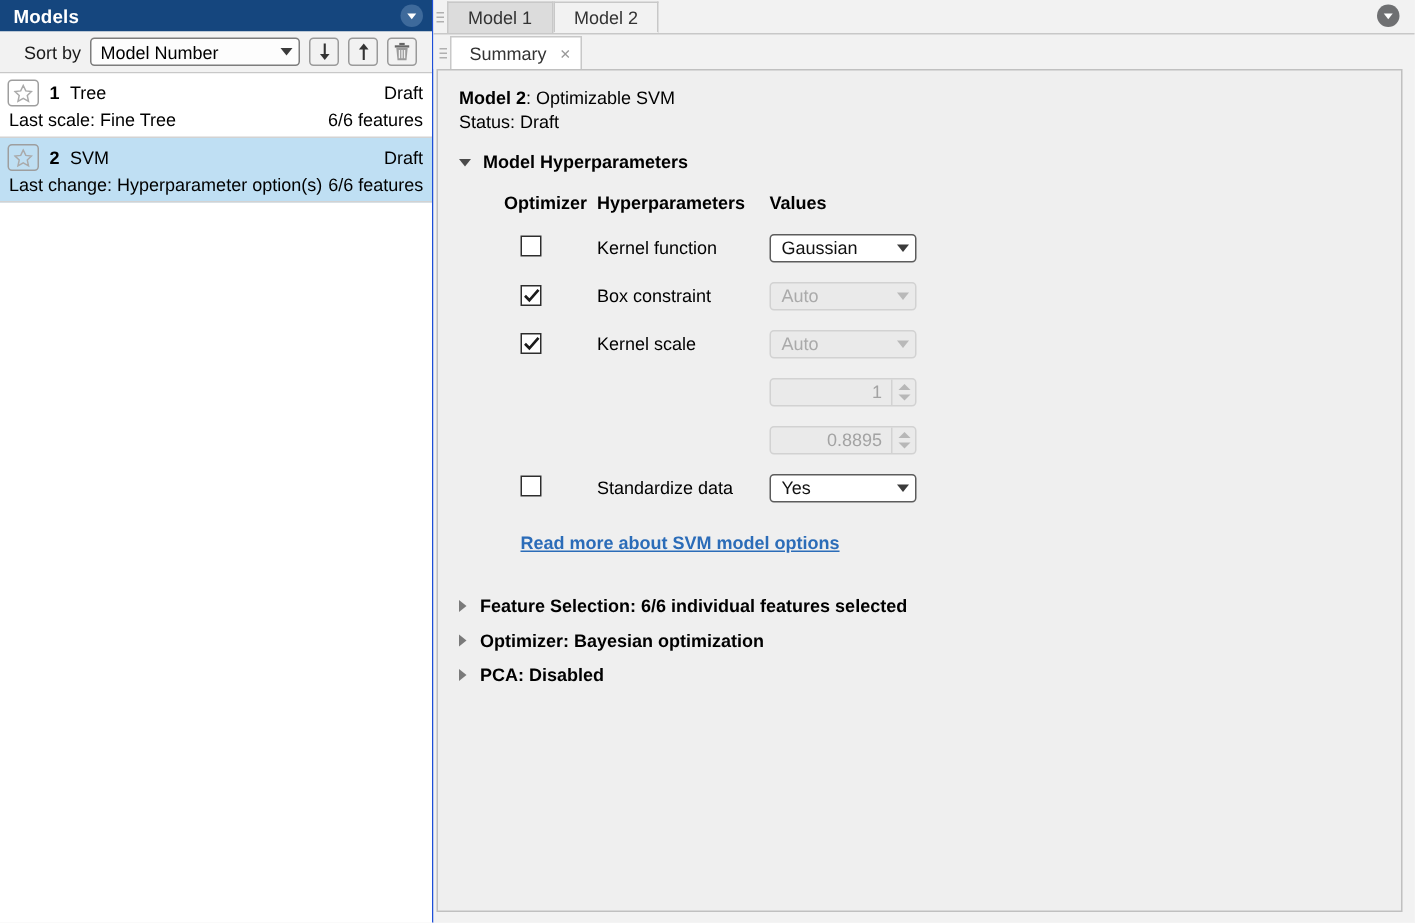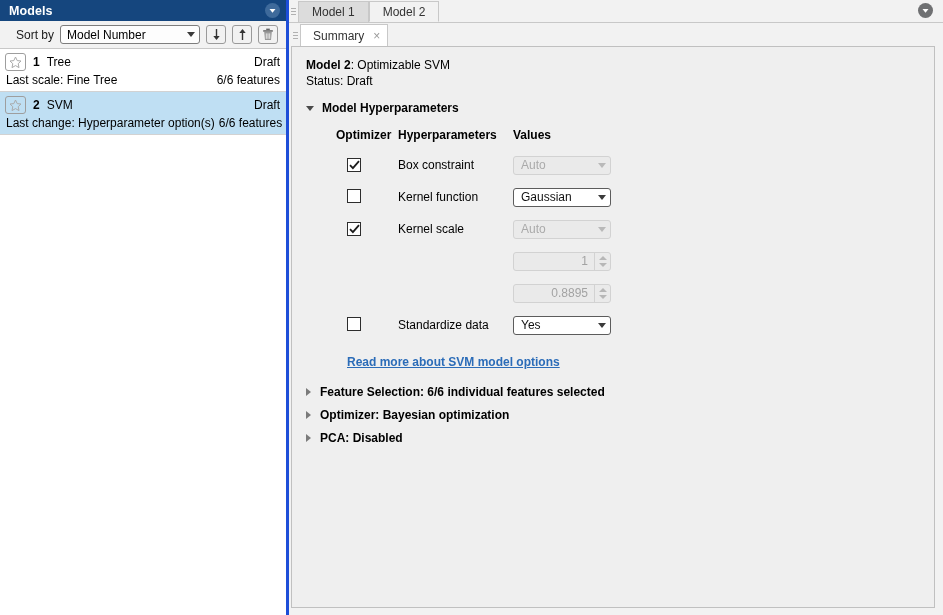--- a/index.html
+++ b/index.html
@@ -22,21 +22,21 @@
     display: flex;
     background: #f2f2f2;
   }
 
   
   .models-panel {
     width: 289px;
     height: 615px;
     box-sizing: border-box;
     background: #f2f2f2;
-    border-right: 3px solid #1d4ed8;
+    border-right: 1px solid #1d4ed8;
     display: flex;
     flex-direction: column;
   }
   .models-titlebar {
     height: 21px;
     background: #15467e;
     color: #ffffff;
     display: flex;
     align-items: center;
     padding: 0 6px 0 9px;
@@ -382,21 +382,21 @@
     margin-top: 14px;
   }
   .readmore {
     font-size: 12px;
     font-weight: bold;
     color: #2b6cb8;
     text-decoration: underline;
     cursor: pointer;
   }
 
-  .collapsed-list { margin-top: 16px; }
+  .collapsed-list { margin-top: 28px; }
   .collapsed-row {
     display: flex;
     align-items: center;
     gap: 9px;
     font-size: 12px;
     font-weight: bold;
     margin-bottom: 9px;
     cursor: pointer;
   }
 </style>
@@ -539,44 +539,44 @@
             <tr>
               <th class="th-optimize">Optimizer</th>
               <th class="th-hyper">Hyperparameters</th>
               <th class="th-values">Values</th>
             </tr>
           </thead>
           <tbody>
 
             <tr>
               <td class="cell-opt">
+                <span class="cb"></span>
+              </td>
+              <td class="cell-label">Kernel function</td>
+              <td>
+                <div class="combo enabled">
+                  <span class="sel-text">Gaussian</span>
+                  <span class="tri-down"></span>
+                </div>
+              </td>
+            </tr>
+
+            <tr>
+              <td class="cell-opt">
                 <span class="cb">
                   <svg width="11" height="10" viewBox="0 0 11 10">
                     <polyline points="1,5.2 3.9,8.2 10,1.2" fill="none" stroke="#1c1c1c" stroke-width="1.8"></polyline>
                   </svg>
                 </span>
               </td>
               <td class="cell-label">Box constraint</td>
               <td>
                 <div class="combo disabled">
                   <span class="sel-text">Auto</span>
                   <span class="tri-down muted"></span>
-                </div>
-              </td>
-            </tr>
-
-            <tr>
-              <td class="cell-opt">
-                <span class="cb"></span>
-              </td>
-              <td class="cell-label">Kernel function</td>
-              <td>
-                <div class="combo enabled">
-                  <span class="sel-text">Gaussian</span>
-                  <span class="tri-down"></span>
                 </div>
               </td>
             </tr>
 
             <tr>
               <td class="cell-opt">
                 <span class="cb">
                   <svg width="11" height="10" viewBox="0 0 11 10">
                     <polyline points="1,5.2 3.9,8.2 10,1.2" fill="none" stroke="#1c1c1c" stroke-width="1.8"></polyline>
                   </svg>

